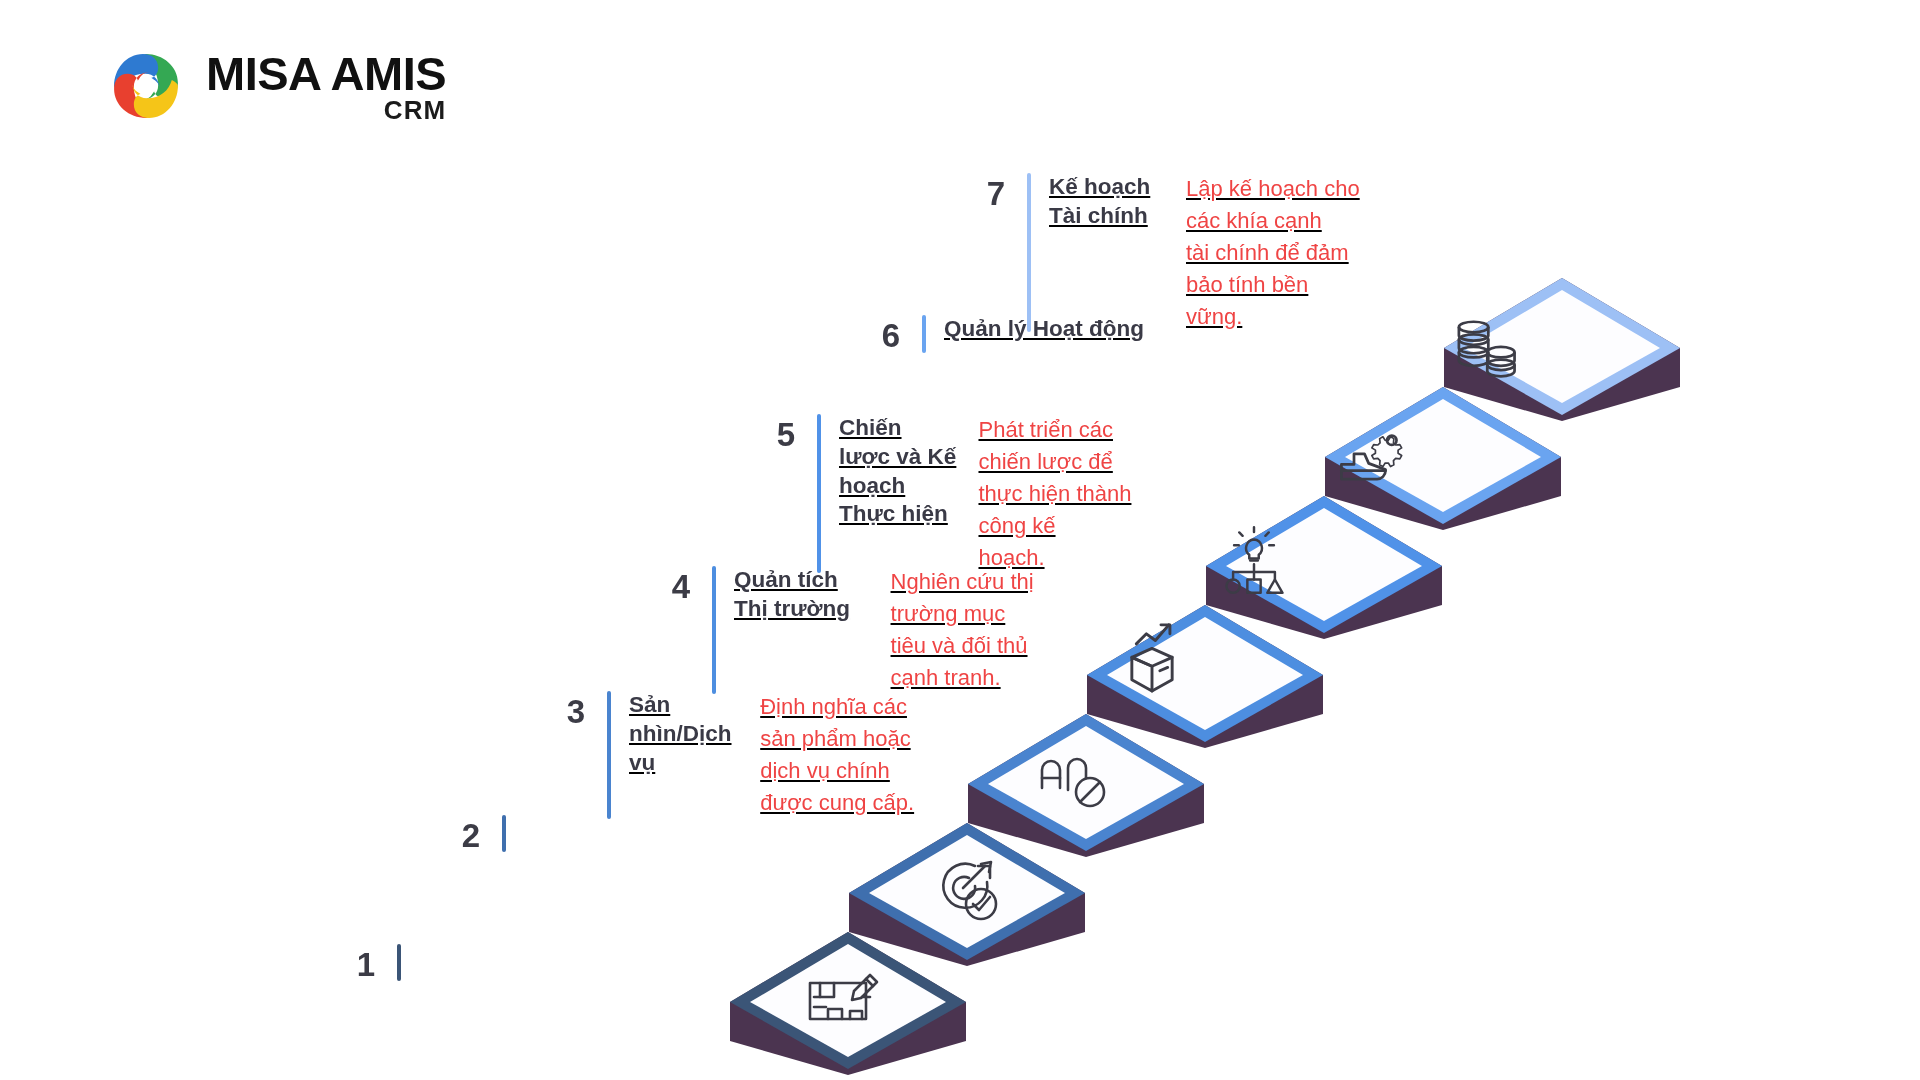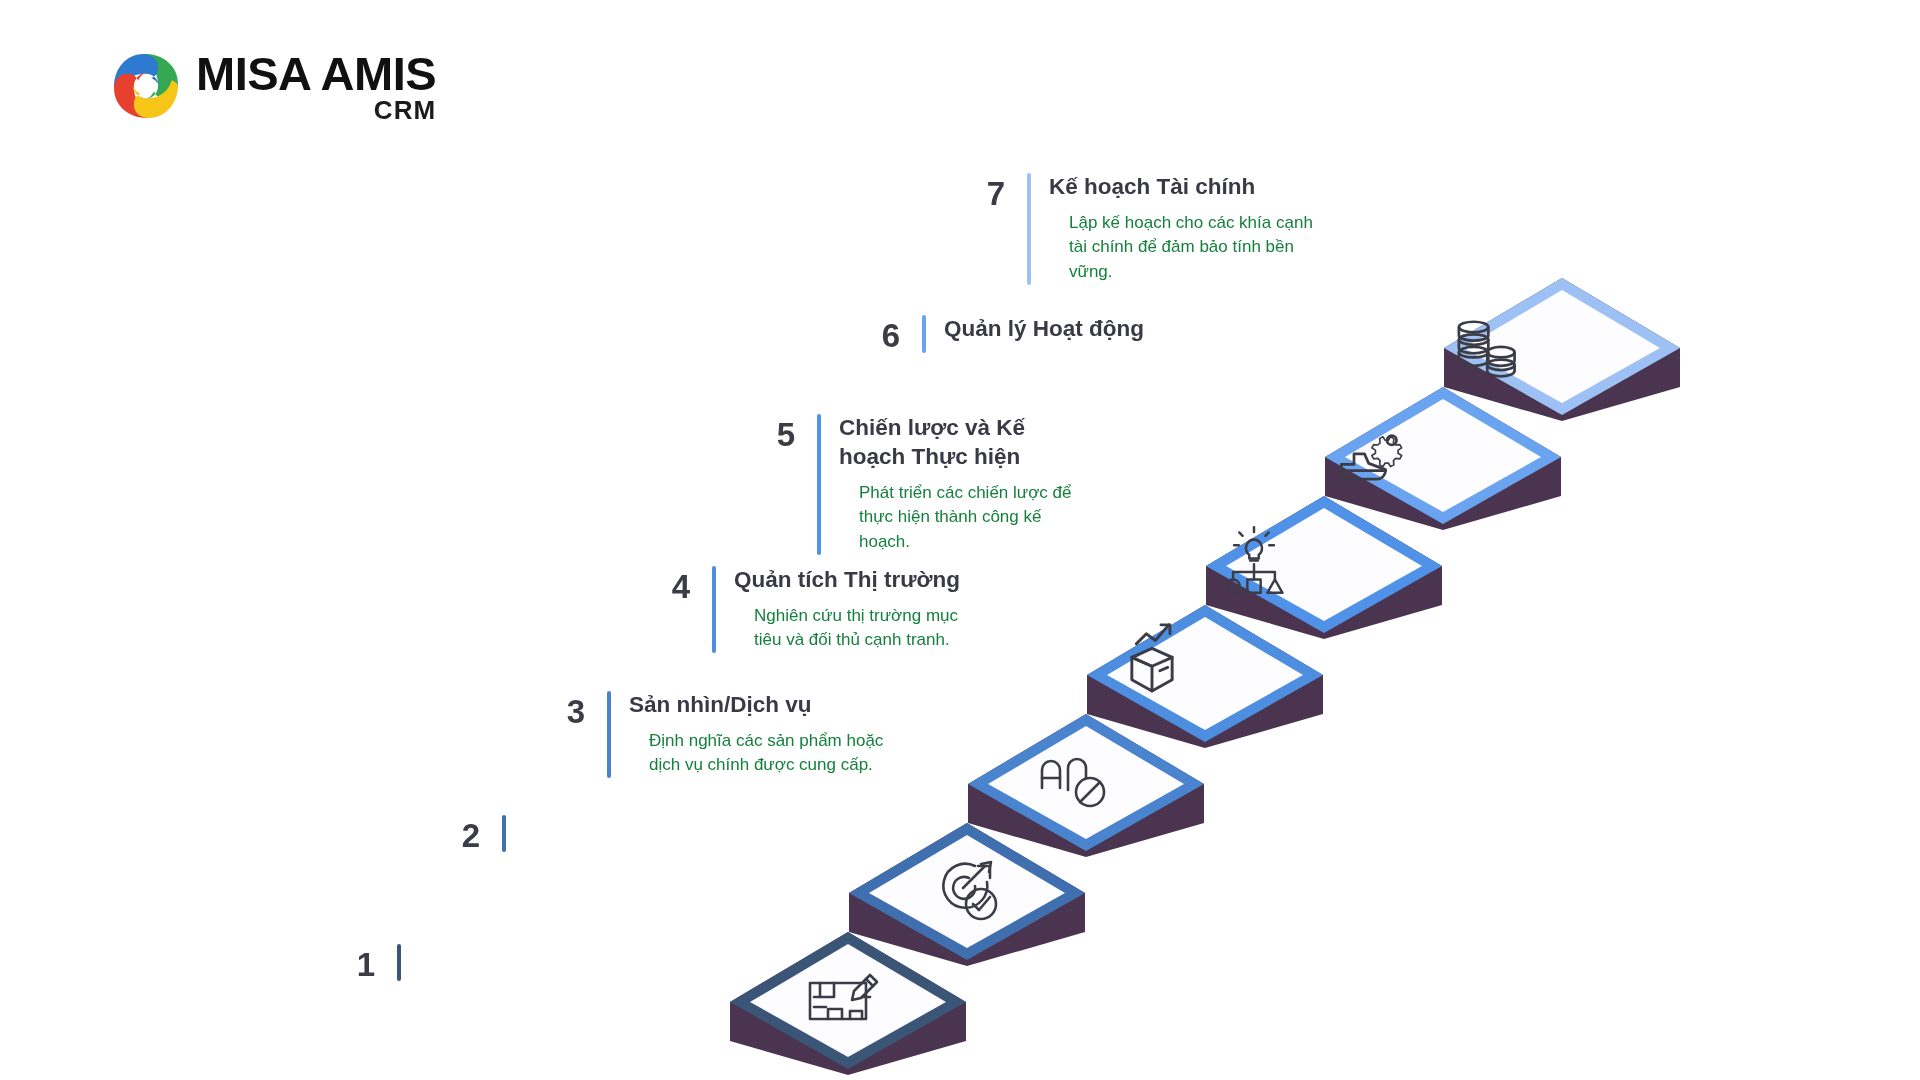--- a/index.html
+++ b/index.html
@@ -8,21 +8,21 @@
     width:1920px;height:1080px;
     background:#ffffff;
     font-family:"Liberation Sans","DejaVu Sans",sans-serif;
     overflow:hidden;
     position:relative;
   }
 
   
   #logo-block{
     position:absolute;left:108px;top:48px;
-    display:flex;align-items:center;gap:12px;
+    display:flex;align-items:center;gap:22px;
   }
   #logo-mark{width:76px;height:76px;flex:0 0 76px;}
   #logo-text-wrap{display:flex;flex-direction:column;line-height:1;}
   #logo-wordmark{
     font-size:47px;font-weight:bold;letter-spacing:-0.5px;
     color:#111111;font-family:"Liberation Sans","DejaVu Sans",sans-serif;
   }
   #logo-sub{
     font-size:26px;font-weight:bold;color:#1b1b1b;
     letter-spacing:1px;text-align:right;
@@ -38,27 +38,27 @@
   }
   .step-num{
     font-size:33px;font-weight:bold;color:#3c3c46;
     line-height:1;margin-top:4px;text-align:right;
     width:40px;flex:0 0 40px;
   }
   .step-rule{
     width:4px;border-radius:2px;align-self:stretch;
     margin:0 18px 0 22px;flex:0 0 4px;
   }
-  .step-body{display:flex;flex-direction:column;}
+  .step-body{display:flex;flex-direction:row;text-decoration:underline;}
   .step-title{
     font-size:22.5px;font-weight:bold;color:#3a3a46;
     line-height:1.28;margin:0 0 9px 0;white-space:pre-line;
   }
   .step-desc{
-    font-size:17px;color:#15803d;line-height:1.45;
+    font-size:22px;color:#ef4444;line-height:1.45;
     white-space:pre-line;padding-left:20px;
   }
 </style>
 </head>
 <body>
 
 <div id="logo-block">
   <span id="logo-mark">
     <svg viewBox="0 0 100 100" width="76" height="76" aria-hidden="true">
       <path d="M50 8 C72 8 92 24 92 46 C92 58 85 66 74 66 C66 66 60 61 60 53 C60 62 54 68 45 68 C58 68 66 60 66 49 C66 31 56 20 42 16 C45 11 47 8 50 8 Z" fill="#34a853"></path>

